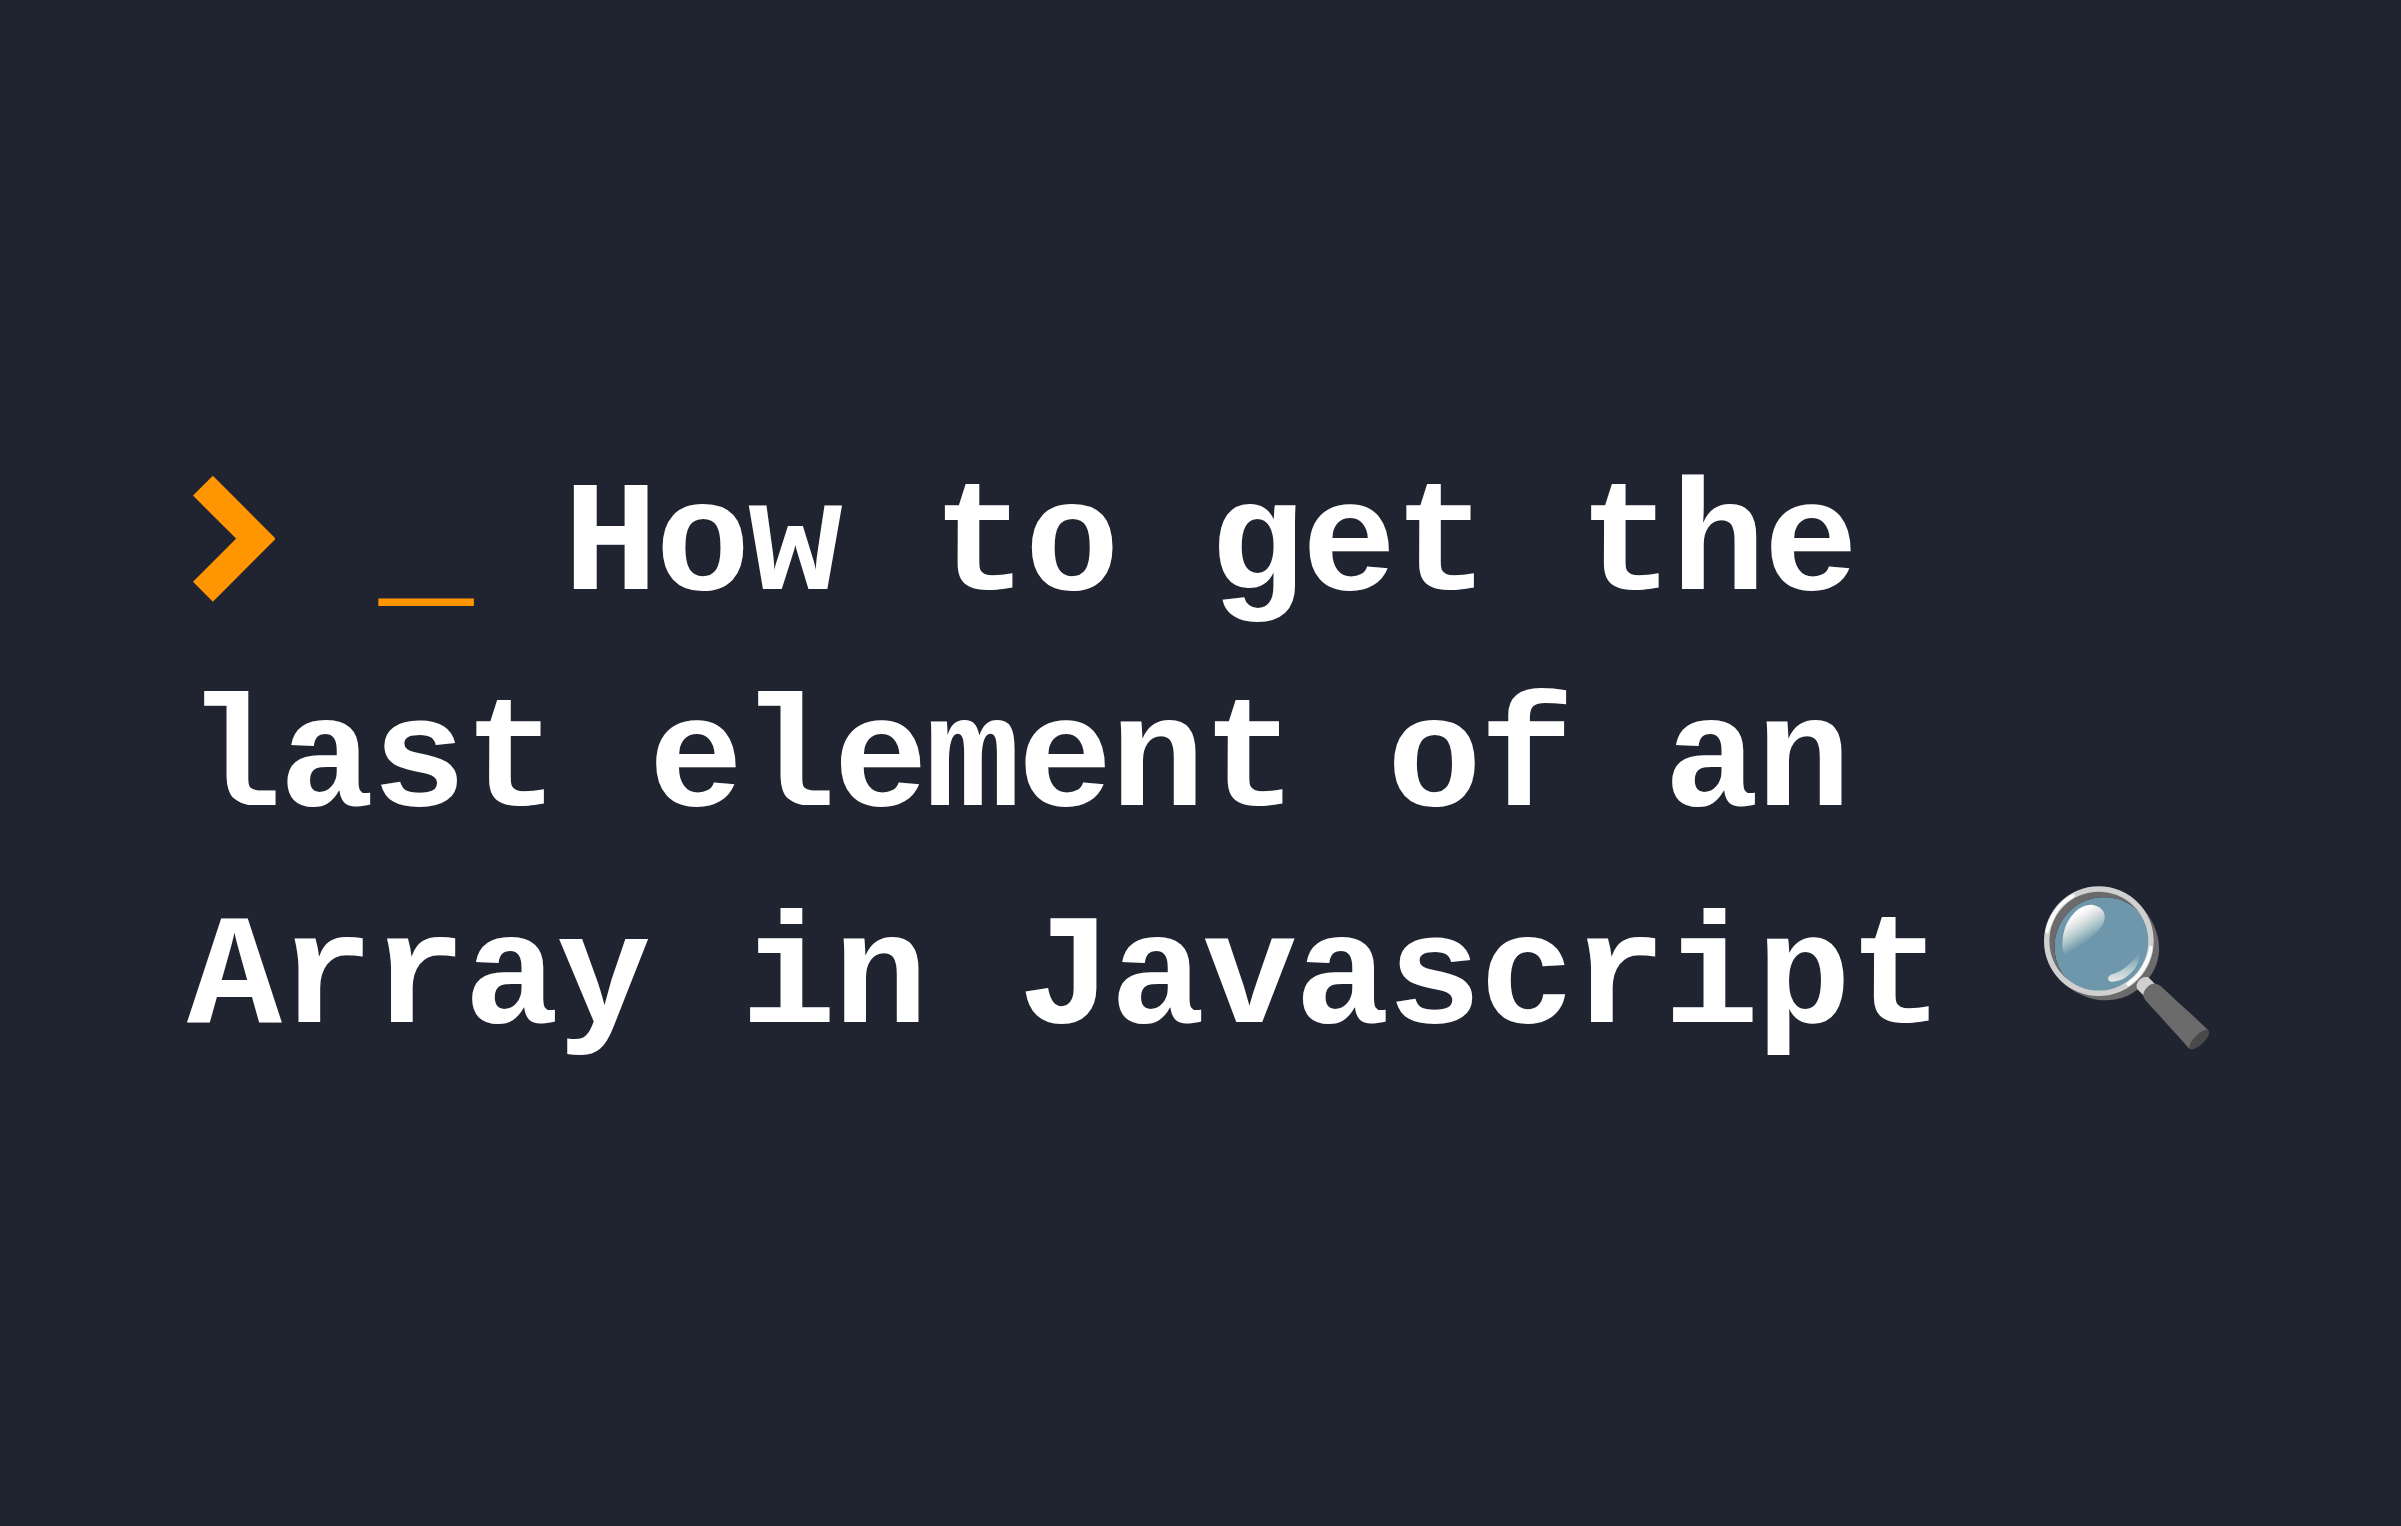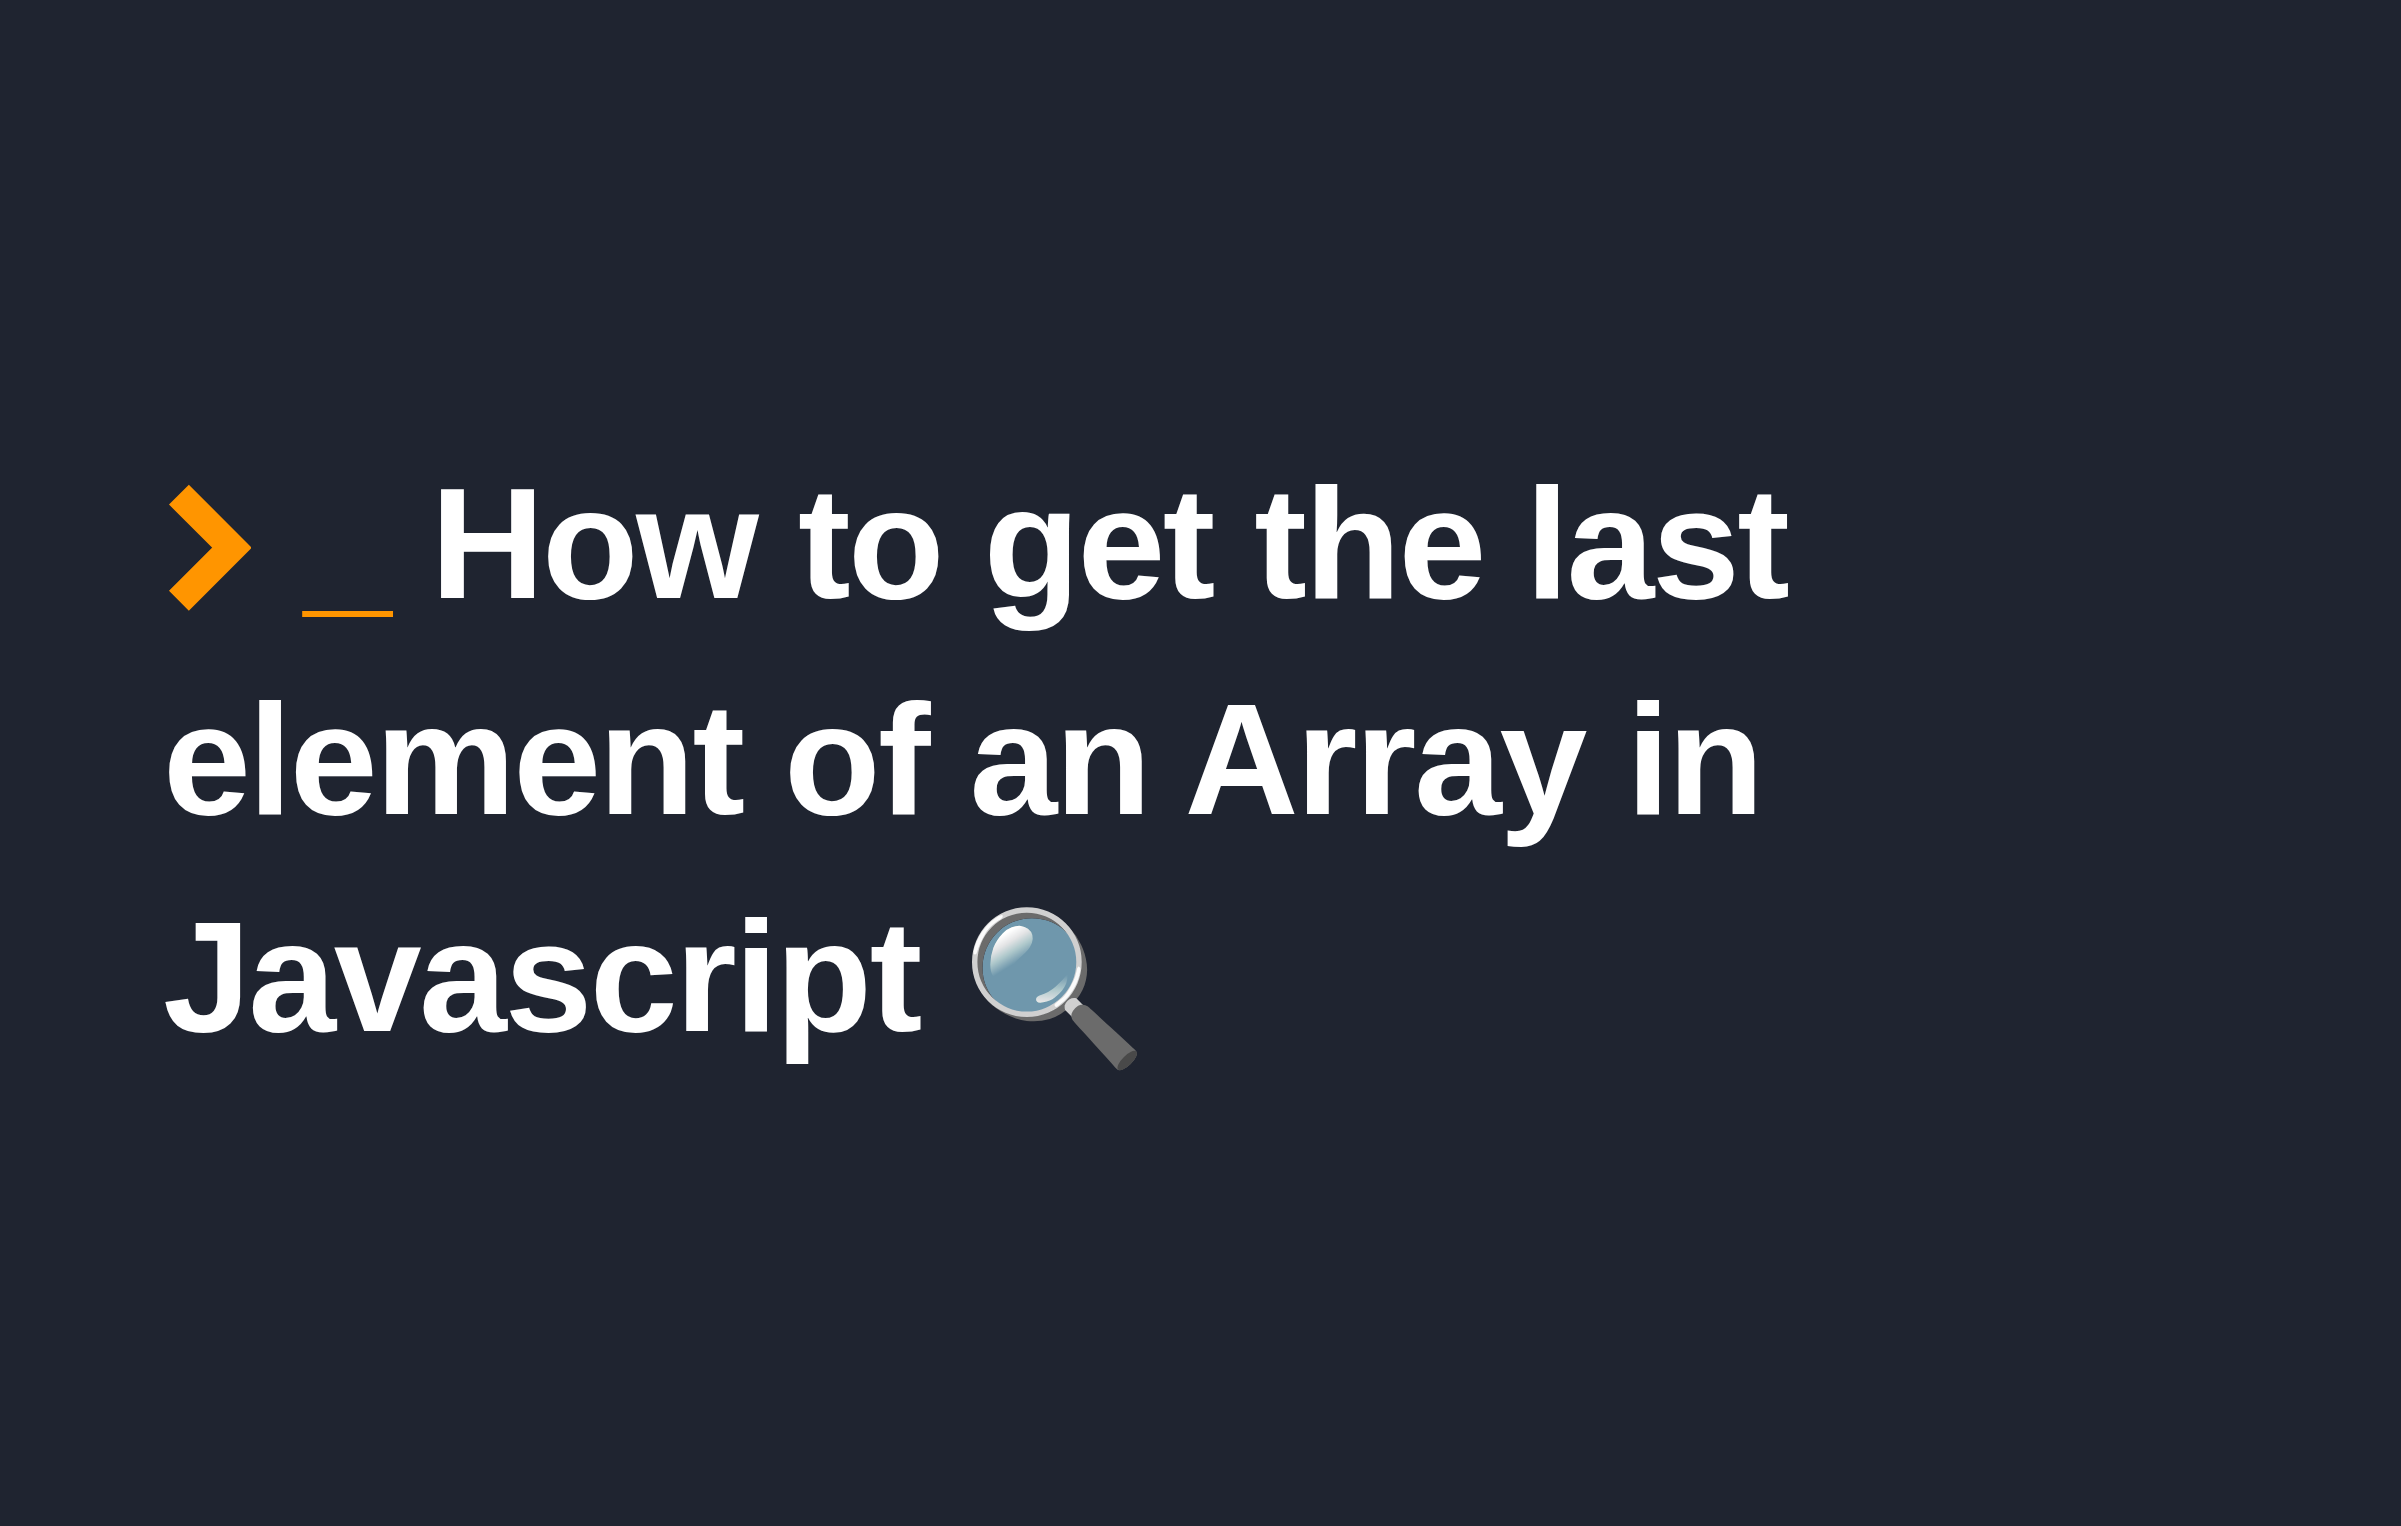--- a/index.html
+++ b/index.html
@@ -10,26 +10,27 @@
     body {
       width: 2401px;
       height: 1527px;
       background-color: #1f2430;
       display: flex;
       align-items: center;
       padding-left: 163px;
       padding-right: 163px;
     }
     .title-container {
-      font-family: Liberation Sans, sans-serif;
+      font-family: Liberation Mono, monospace;
       font-weight: 600;
       font-size: 158px;
       line-height: 1.37;
       color: #ffffff;
       letter-spacing: -2.5px;
+      margin-left: 24px;
     }
     .prompt-symbol {
       color: #ff9500;
       font-weight: bold;
       display: inline;
     }
     .chevron {
       display: inline-block;
       vertical-align: middle;
       margin-right: 11.3px;

